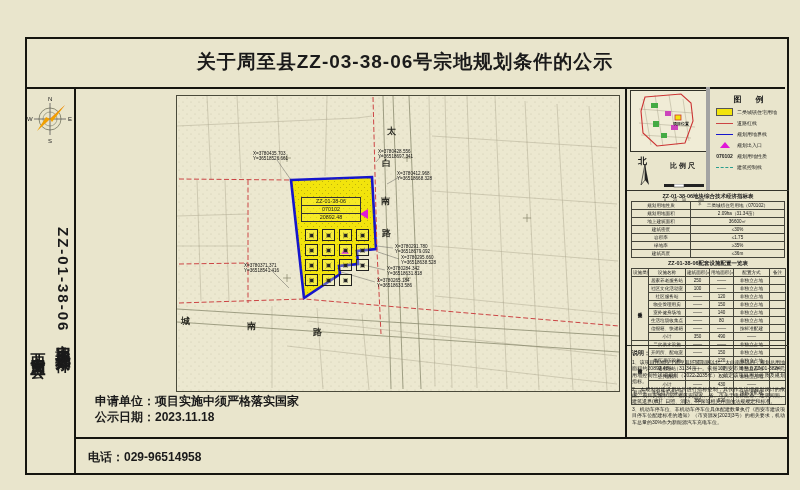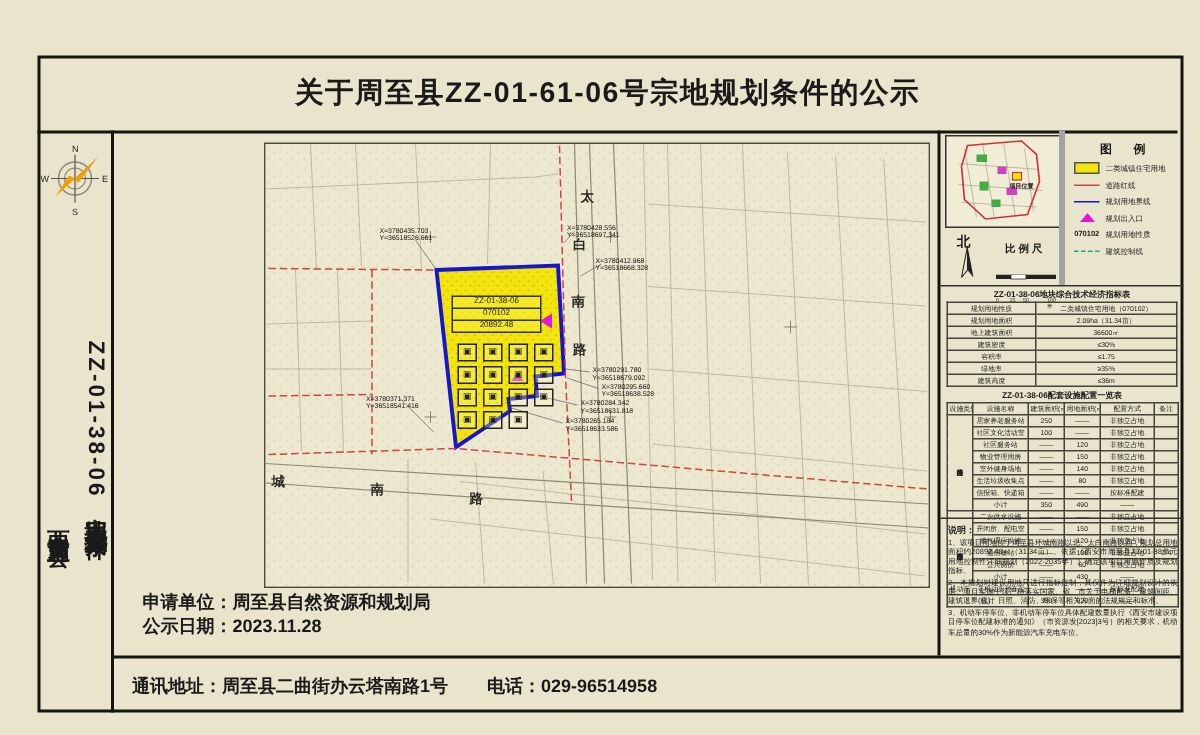--- a/index.html
+++ b/index.html
@@ -64,21 +64,21 @@
   #north-char{position:absolute;left:8px;top:2px;font-size:9px;font-weight:bold;}
   #scale-label{position:absolute;left:40px;top:8px;font-size:7px;font-weight:bold;letter-spacing:2px;}
   #scalebar{position:absolute;left:34px;top:22px;}
   .tick-num{font-size:3.6px;position:absolute;top:5px;}
 </style>
 </head>
 <body>
 
 <div class="abs" id="outer"></div>
 <div class="abs" id="title-row">
-  <div id="page-title">关于周至县ZZ-01-61-06号宗地规划条件的公示</div>
+  <div id="page-title">关于周至县ZZ-03-38-06号宗地规划条件的公示</div>
 </div>
 
 <div class="abs" id="left-col">
   <svg class="abs" style="left:2px;top:6px" width="46" height="52" viewBox="0 0 46 52">
     <circle cx="23" cy="26" r="11" fill="none" stroke="#8a8a74" stroke-width="1"></circle>
     <circle cx="23" cy="26" r="7" fill="none" stroke="#8a8a74" stroke-width="0.7"></circle>
     <line x1="23" y1="10" x2="23" y2="42" stroke="#555" stroke-width="0.8"></line>
     <line x1="7" y1="26" x2="39" y2="26" stroke="#555" stroke-width="0.8"></line>
     <polygon points="23,26 38,12 27,24" fill="#e03010"></polygon>
     <polygon points="23,26 38,12 25,29" fill="#f0a000"></polygon>
@@ -248,22 +248,22 @@
         <div>Y=36518631.818</div>
       </div>
       <div class="coord" style="left: 200px; top: 182px;">
         <div>X=3780265.184</div>
         <div>Y=36518633.586</div>
       </div>
     </div>
 </div>
 
 <div class="abs" id="apply-block">
-  <div>申请单位：周至县自然资源和规划局</div>
-  <div>公示日期：2023.11.28</div>
+  <div>申请单位：项目实施中须严格落实国家</div>
+  <div>公示日期：2023.11.18</div>
 </div>
 
 <div class="abs" id="right-col">
 
   <div class="abs" id="inset-box">
     <svg width="73" height="58" viewBox="0 0 73 58">
       <g stroke="#9a957c" stroke-width="0.5" fill="none" opacity="0.8">
         <polyline points="12,8 20,54"></polyline>
           <polyline points="24,4 32,55"></polyline>
           <polyline points="38,4 46,54"></polyline>
@@ -529,16 +529,15 @@
           <div class="note-p">2、本规划对建设用地只进行指标控制，其仅作为详细规划设计的依据。项目实施中须严格落实国家、省、市关于电梯配备、建筑间距、建筑退界(线)、日照、消防、环保等相关方面的法规规定和标准。</div>
           <div class="note-p">3、机动车停车位、非机动车停车位具体配建数量执行《西安市建设项目停车位配建标准的通知》（市资源发[2023]3号）的相关要求，机动车总量的30%作为新能源汽车充电车位。</div>
         </div>
     </div>
   </div>
 </div>
 
 <div class="abs" id="footer-bar">
   <div id="footer-divider"></div>
   <div id="footer-right">
-    <span>通讯地址：周至县二曲街办云塔南路1号</span>
     <span>电话：029-96514958</span>
   </div>
 </div>
 
 </body></html>

